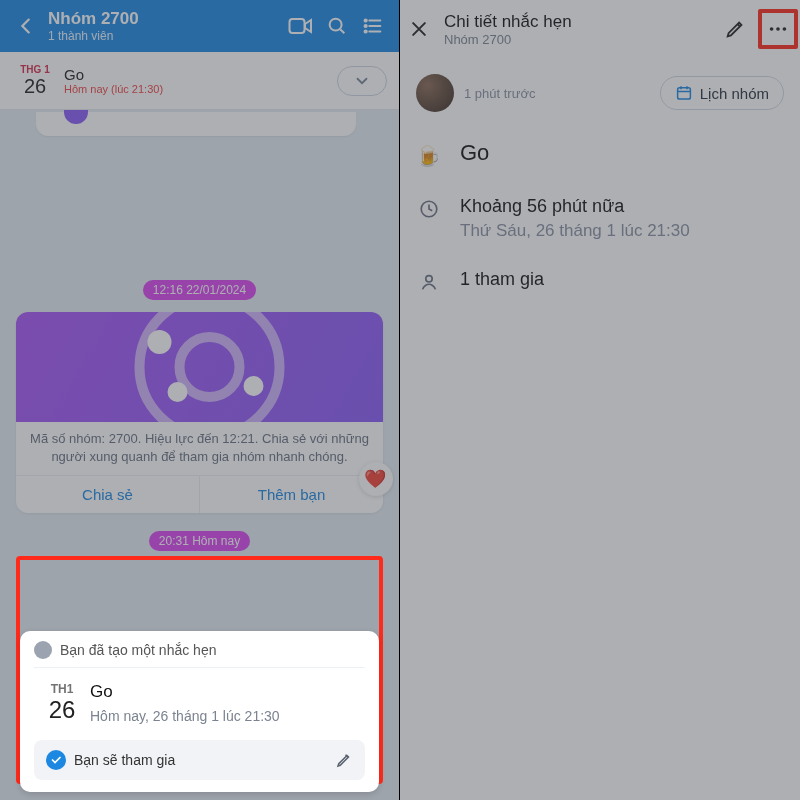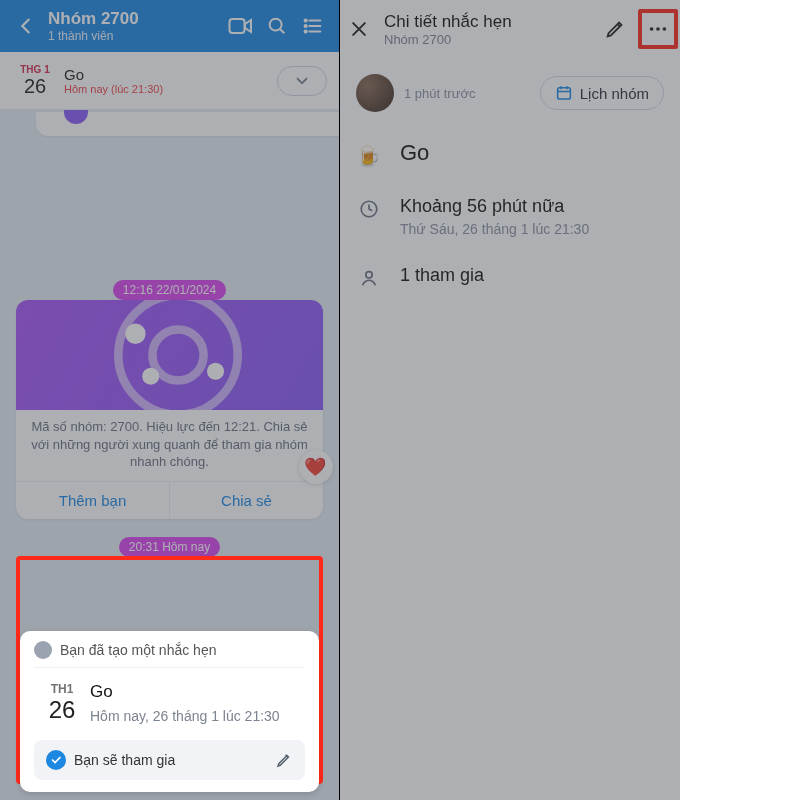--- a/index.html
+++ b/index.html
@@ -1,17 +1,17 @@
 <!DOCTYPE html>
 <html><head>
 <meta charset="utf-8">
 <style>
   * { box-sizing: border-box; margin: 0; padding: 0; font-family: -apple-system, Helvetica, Arial, sans-serif; }
   body { width: 800px; height: 800px; display: flex; background: #fff; }
-  .pane { width: 340px; height: 800px; position: relative; overflow: hidden; }
+  .pane { width: 400px; height: 800px; position: relative; overflow: hidden; }
   .pane-left { background: #e5edf3; border-right: 1px solid #000; }
   .pane-right { background: #fff; }
   .dim-overlay { position: absolute; inset: 0; background: rgba(60,65,75,0.42); pointer-events: none; z-index: 50; }
 
   
   .lh { height: 52px; background: #1d88e2; display: flex; align-items: center; padding: 0 8px; color: #fff; }
   .lh .icon-btn { width: 36px; height: 36px; display: flex; align-items: center; justify-content: center; }
   .lh-title { flex: 1; padding-left: 4px; }
   .lh-title .t1 { font-size: 17px; font-weight: 600; }
   .lh-title .t2 { font-size: 12px; opacity: .9; }
@@ -28,21 +28,21 @@
   .pin-chev { width: 50px; height: 30px; border: 1.5px solid #cfd6df; border-radius: 16px; display: flex; align-items: center; justify-content: center; }
 
   
   .stub { position: absolute; top: 112px; left: 36px; width: 320px; height: 24px; background: #fff; border-radius: 0 0 12px 12px; box-shadow: 0 1px 2px rgba(0,0,0,.08); }
   .stub .dot { position: absolute; left: 28px; top: -2px; width: 24px; height: 14px; background: #8b5cf6; border-radius: 0 0 12px 12px; }
 
   
   .ts { margin: 0 auto; background: #d946ef; color: #fff; font-size: 12px; padding: 3px 10px; border-radius: 10px; width: fit-content; }
 
   
-  .share-wrap { padding: 0 16px; position: relative; }
+  .share-wrap { padding: 0 16px; margin-top: 12px; position: relative; }
   .share-card { background: #fff; border-radius: 12px; overflow: hidden; box-shadow: 0 1px 3px rgba(0,0,0,.08); }
   .share-img { height: 110px; background: linear-gradient(120deg, #a855f7 0%, #8b5cf6 100%); position: relative; overflow: hidden; }
   .share-txt { padding: 8px 12px 10px; font-size: 13px; color: #6a7280; text-align: center; line-height: 1.35; }
   .share-act { display: flex; border-top: 1px solid #eceff3; }
   .share-act div { flex: 1; text-align: center; padding: 10px 0; font-size: 15px; color: #1d88e2; }
   .share-act div:first-child { border-right: 1px solid #eceff3; }
   .heart { position: absolute; right: 6px; top: 150px; width: 34px; height: 34px; border-radius: 50%; background: #fff; box-shadow: 0 1px 4px rgba(0,0,0,.15); display: flex; align-items: center; justify-content: center; font-size: 18px; }
 
   
   .rem-wrap { position: absolute; left: 20px; right: 20px; bottom: 8px; background: #fff; border-radius: 10px; padding: 10px 14px 12px; z-index: 60; box-shadow: 0 2px 6px rgba(0,0,0,.15); }
@@ -70,21 +70,21 @@
   
   .rb { padding: 10px 16px; }
   .rb-row1 { display: flex; align-items: center; padding: 6px 0 14px; }
   .rb-av { width: 38px; height: 38px; border-radius: 50%; background: radial-gradient(circle at 30% 30%, #8a6a55, #3a2c22); }
   .rb-time { font-size: 13px; color: #8a92a0; margin-left: 10px; flex: 1; }
   .rb-cal { border: 1px solid #d3dae3; border-radius: 20px; padding: 7px 14px; display: flex; align-items: center; gap: 7px; font-size: 15px; color: #2b323c; }
 
   .detail-row { display: flex; padding: 14px 0; gap: 18px; align-items: flex-start; }
   .detail-row .ic { width: 26px; display: flex; justify-content: center; padding-top: 2px; color: #6a7280; }
   .detail-row .txt .l1 { font-size: 18px; color: #111; }
-  .detail-row .txt .l2 { font-size: 14px; color: #8a92a0; margin-top: 4px; }
+  .detail-row .txt .l2 { font-size: 17px; color: #8a92a0; margin-top: 4px; }
   .drow-title .txt .l1 { font-size: 22px; font-weight: 500; }
   .drow-title .ic { font-size: 20px; padding-top: 4px; }
 
   .left-chat-area{position:absolute; top:150px; left:0; right:0; bottom:0;}
 </style>
 </head>
 <body>
 
 <div class="pane pane-left">
   <div class="lh">
@@ -153,22 +153,22 @@
               </g>
               <g fill="#fff">
                 <circle cx="140" cy="30" r="12"></circle>
                 <circle cx="158" cy="80" r="10"></circle>
                 <circle cx="234" cy="74" r="10"></circle>
               </g>
             </svg>
         </div>
         <div class="share-txt">Mã số nhóm: 2700. Hiệu lực đến 12:21. Chia sẻ với những người xung quanh để tham gia nhóm nhanh chóng.</div>
         <div class="share-act">
+          <div>Chia sẻ</div>
           <div>Thêm bạn</div>
-          <div>Chia sẻ</div>
         </div>
       </div>
       <div class="heart">❤️</div>
     </div>
 
     <div style="height:18px"></div>
     <div class="ts">20:31 Hôm nay</div>
   </div>
 
   <div class="dim-overlay"></div>

